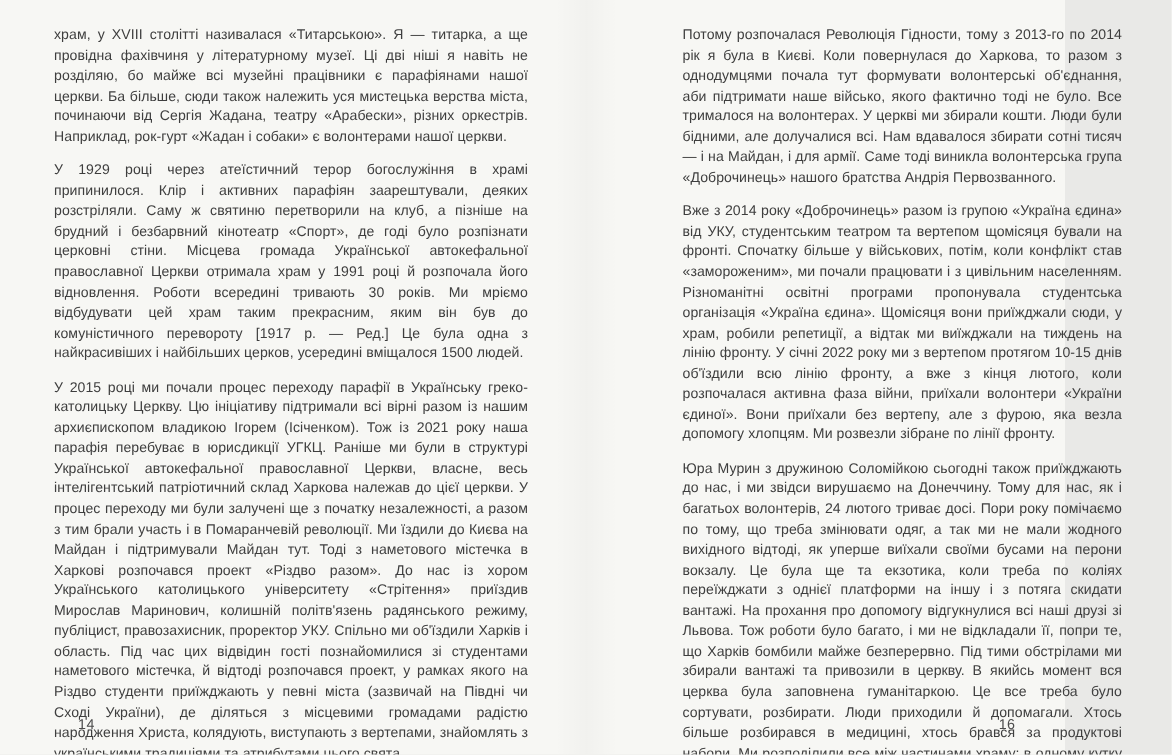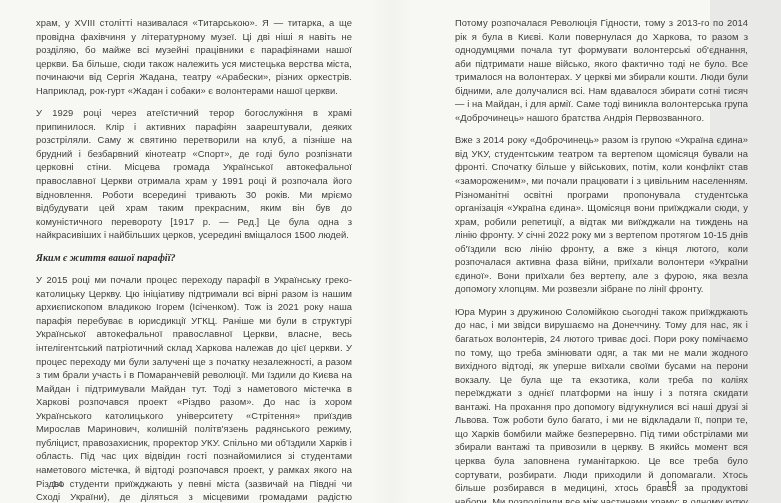--- a/index.html
+++ b/index.html
@@ -48,21 +48,20 @@
 </style>
 </head>
 <body>
 
 <div class="spread">
   <div class="spine"></div>
 
   <div class="page-text left">
       <p><span>храм, у XVIII столітті називалася «Титарською». Я — титарка, а ще провідна фахівчиня у літературному музеї. Ці дві ніші я навіть не розділяю, бо майже всі музейні працівники є парафіянами нашої церкви. Ба більше, сюди також належить уся мистецька верства міста, починаючи від Сергія Жадана, театру «Арабески», різних оркестрів. Наприклад, рок-гурт «Жадан і собаки» є волонтерами нашої церкви.</span></p>
       <p><span>У 1929 році через атеїстичний терор богослужіння в храмі припинилося. Клір і активних парафіян заарештували, деяких розстріляли. Саму ж святиню перетворили на клуб, а пізніше на брудний і безбарвний кінотеатр «Спорт», де годі було розпізнати церковні стіни. Місцева громада Української автокефальної православної Церкви отримала храм у 1991 році й розпочала його відновлення. Роботи всередині тривають 30 років. Ми мріємо відбудувати цей храм таким прекрасним, яким він був до комуністичного перевороту [1917 р. — Ред.] Це була одна з найкрасивіших і найбільших церков, усередині вміщалося 1500 людей.</span></p>
-      <p class="question"><span>Яким є життя вашої парафії?</span></p>
       <p><span>У 2015 році ми почали процес переходу парафії в Українську греко-католицьку Церкву. Цю ініціативу підтримали всі вірні разом із нашим архиєпископом владикою Ігорем (Ісіченком). Тож із 2021 року наша парафія перебуває в юрисдикції УГКЦ. Раніше ми були в структурі Української автокефальної православної Церкви, власне, весь інтелігентський патріотичний склад Харкова належав до цієї церкви. У процес переходу ми були залучені ще з початку незалежності, а разом з тим брали участь і в Помаранчевій революції. Ми їздили до Києва на Майдан і підтримували Майдан тут. Тоді з наметового містечка в Харкові розпочався проект «Різдво разом». До нас із хором Українського католицького університету «Стрітення» приїздив Мирослав Маринович, колишній політв'язень радянського режиму, публіцист, правозахисник, проректор УКУ. Спільно ми об'їздили Харків і область. Під час цих відвідин гості познайомилися зі студентами наметового містечка, й відтоді розпочався проект, у рамках якого на Різдво студенти приїжджають у певні міста (зазвичай на Півдні чи Сході України), де діляться з місцевими громадами радістю народження Христа, колядують, виступають з вертепами, знайомлять з українськими традиціями та атрибутами цього свята.</span></p>
     </div>
 
   <div class="page-text right">
       <p><span>Потому розпочалася Революція Гідности, тому з 2013-го по 2014 рік я була в Києві. Коли повернулася до Харкова, то разом з однодумцями почала тут формувати волонтерські об'єднання, аби підтримати наше військо, якого фактично тоді не було. Все трималося на волонтерах. У церкві ми збирали кошти. Люди були бідними, але долучалися всі. Нам вдавалося збирати сотні тисяч — і на Майдан, і для армії. Саме тоді виникла волонтерська група «Доброчинець» нашого братства Андрія Первозванного.</span></p>
       <p><span>Вже з 2014 року «Доброчинець» разом із групою «Україна єдина» від УКУ, студентським театром та вертепом щомісяця бували на фронті. Спочатку більше у військових, потім, коли конфлікт став «замороженим», ми почали працювати і з цивільним населенням. Різноманітні освітні програми пропонувала студентська організація «Україна єдина». Щомісяця вони приїжджали сюди, у храм, робили репетиції, а відтак ми виїжджали на тиждень на лінію фронту. У січні 2022 року ми з вертепом протягом 10-15 днів об'їздили всю лінію фронту, а вже з кінця лютого, коли розпочалася активна фаза війни, приїхали волонтери «України єдиної». Вони приїхали без вертепу, але з фурою, яка везла допомогу хлопцям. Ми розвезли зібране по лінії фронту.</span></p>
       <p><span>Юра Мурин з дружиною Соломійкою сьогодні також приїжджають до нас, і ми звідси вирушаємо на Донеччину. Тому для нас, як і багатьох волонтерів, 24 лютого триває досі. Пори року помічаємо по тому, що треба змінювати одяг, а так ми не мали жодного вихідного відтоді, як уперше виїхали своїми бусами на перони вокзалу. Це була ще та екзотика, коли треба по коліях переїжджати з однієї платформи на іншу і з потяга скидати вантажі. На прохання про допомогу відгукнулися всі наші друзі зі Львова. Тож роботи було багато, і ми не відкладали її, попри те, що Харків бомбили майже безперервно. Під тими обстрілами ми збирали вантажі та привозили в церкву. В якийсь момент вся церква була заповнена гуманітаркою. Це все треба було сортувати, розбирати. Люди приходили й допомагали. Хтось більше розбирався в медицині, хтось брався за продуктові набори. Ми розподілили все між частинами храму: в одному кутку — продукти, в іншому — медицина, гігієна. Майже ніхто не відходив, навпаки, приходило ще більше людей. Вони казали: </span></p>
     </div>
 
   <div class="pagenum left">14</div>

